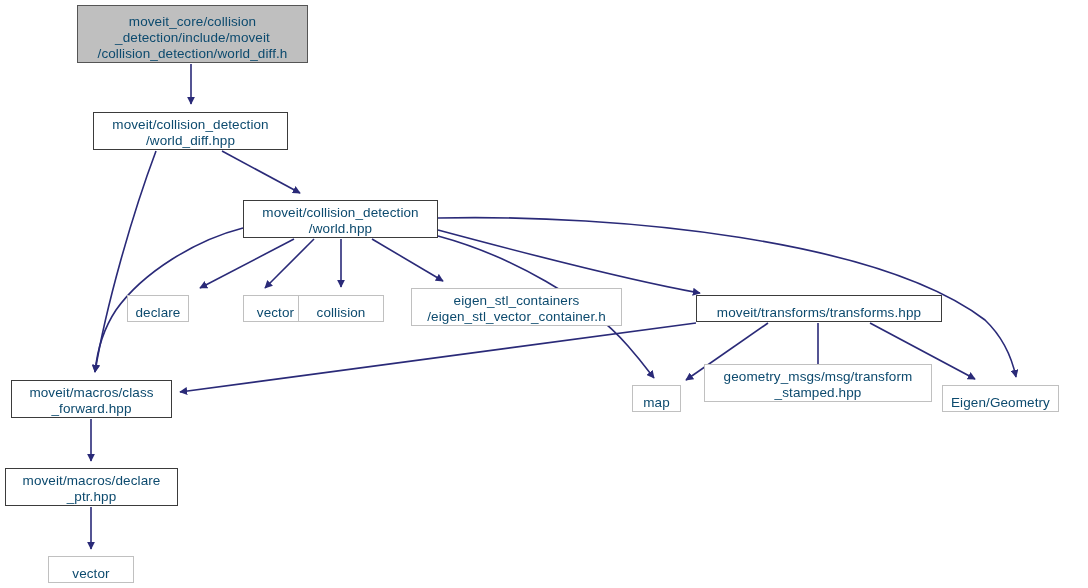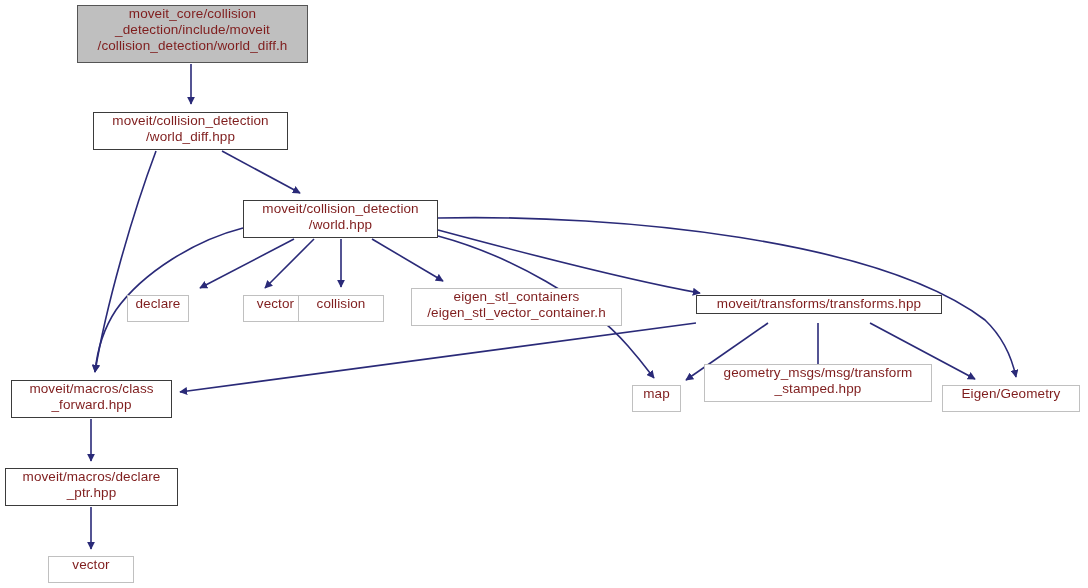--- a/index.html
+++ b/index.html
@@ -21,26 +21,26 @@
     position: absolute;
     left: 0;
     top: 0;
     width: 1088px;
     height: 588px;
   }
   .node {
     position: absolute;
     box-sizing: border-box;
     display: flex;
-    align-items: flex-start;
+    align-items: flex-end;
     justify-content: center;
     text-align: center;
     background: #ffffff;
     border: 1px solid #c0c0c0;
-    color: #7f1d1d;
+    color: #0c4a6e;
     font-size: 13.5px;
     line-height: 16px;
     white-space: pre-line;
     letter-spacing: 0.1px;
     z-index: 2;
   }
   .node.project {
     border: 1.6px solid #3b3b3b;
   }
   .node.root {
@@ -120,35 +120,35 @@
   <div class="node system" style="left: 211px; top: 295px; width: 65px; height: 27px; margin-left: 32px;">
     <span class="node-label">vector</span>
   </div>
   <div class="node system" style="left: 298px; top: 295px; width: 86px; height: 27px;">
     <span class="node-label">collision</span>
   </div>
   <div class="node system" style="left: 411px; top: 288px; width: 211px; height: 38px;">
     <span class="node-label">eigen_stl_containers
 /eigen_stl_vector_container.h</span>
   </div>
-  <div class="node project" style="left: 696px; top: 295px; width: 246px; height: 19px;">
+  <div class="node project" style="left: 696px; top: 295px; width: 246px; height: 27px;">
     <span class="node-label">moveit/transforms/transforms.hpp</span>
   </div>
   <div class="node project" style="left: 11px; top: 380px; width: 161px; height: 38px;">
     <span class="node-label">moveit/macros/class
 _forward.hpp</span>
   </div>
   <div class="node system" style="left: 632px; top: 385px; width: 49px; height: 27px;">
     <span class="node-label">map</span>
   </div>
   <div class="node system" style="left: 704px; top: 364px; width: 228px; height: 38px;">
     <span class="node-label">geometry_msgs/msg/transform
 _stamped.hpp</span>
   </div>
-  <div class="node system" style="left: 942px; top: 385px; width: 138px; height: 27px;">
+  <div class="node system" style="left: 942px; top: 385px; width: 117px; height: 27px;">
     <span class="node-label">Eigen/Geometry</span>
   </div>
   <div class="node project" style="left: 5px; top: 468px; width: 173px; height: 38px;">
     <span class="node-label">moveit/macros/declare
 _ptr.hpp</span>
   </div>
   <div class="node system" style="left: 48px; top: 556px; width: 86px; height: 27px;">
     <span class="node-label">vector</span>
   </div>
 

